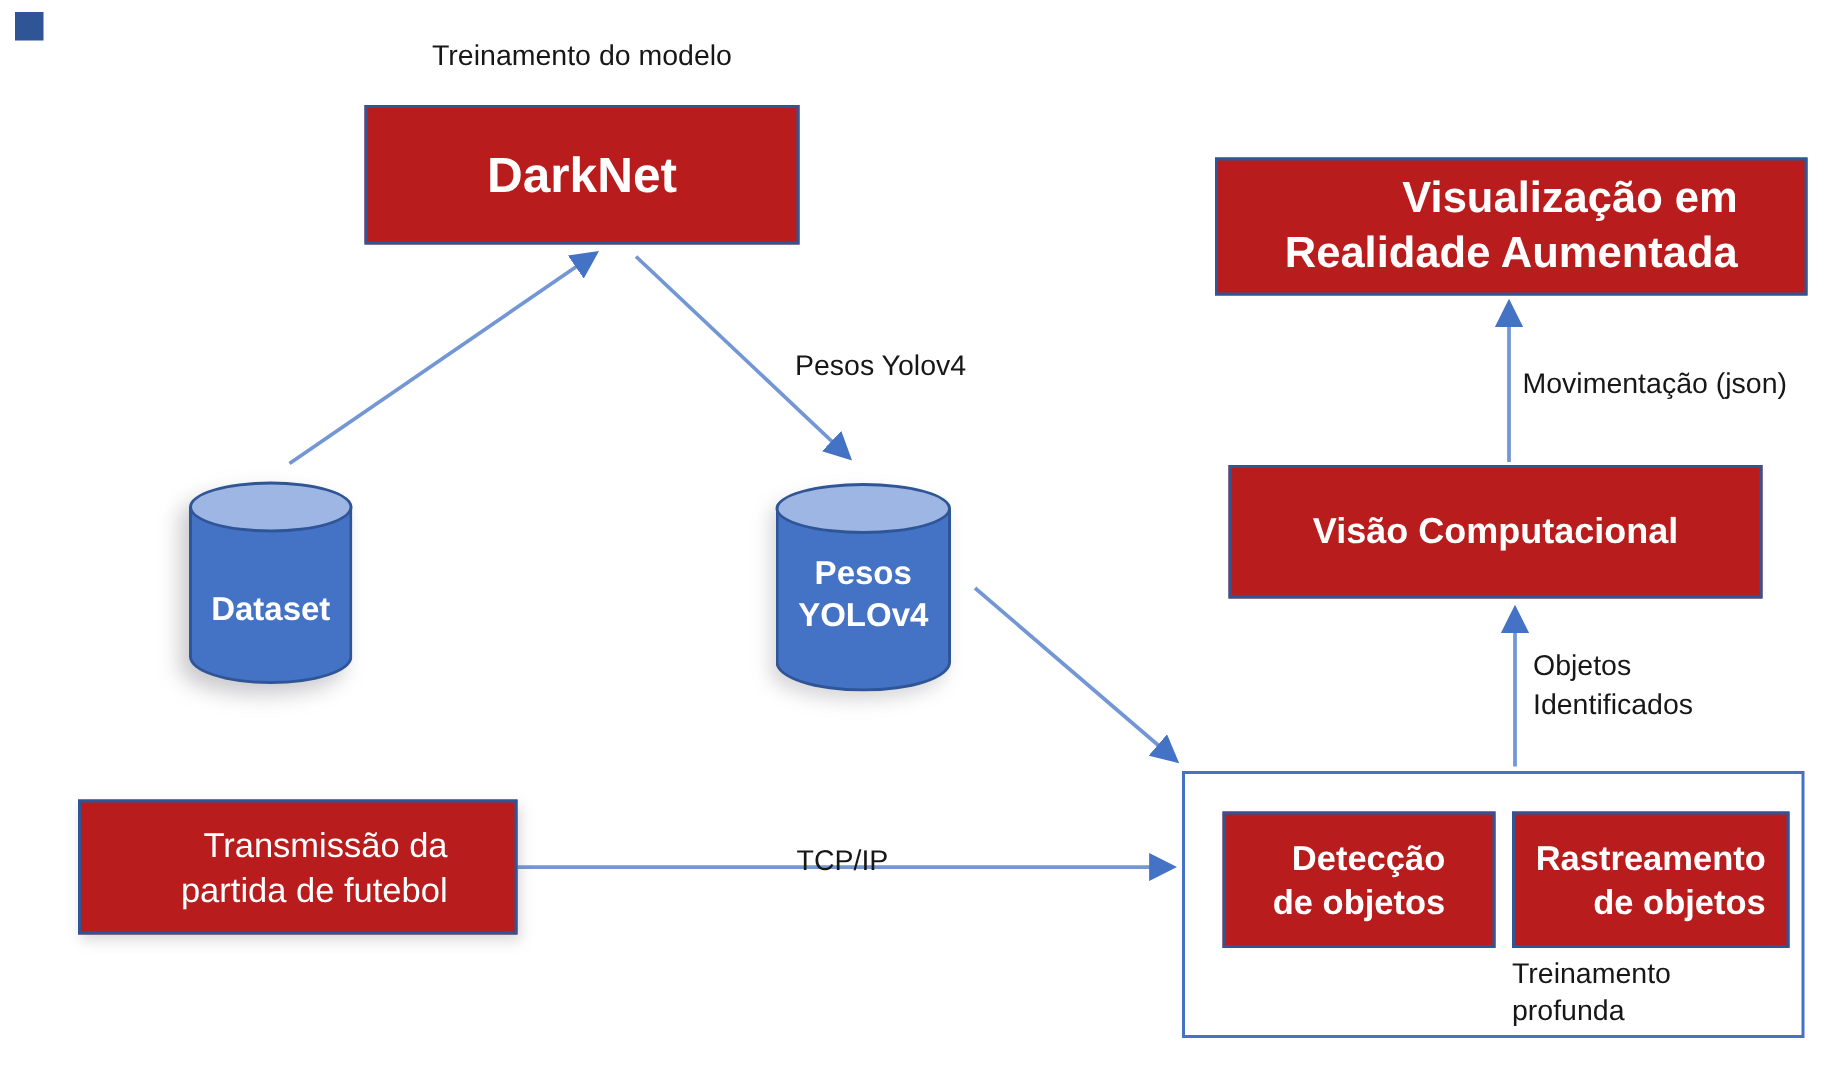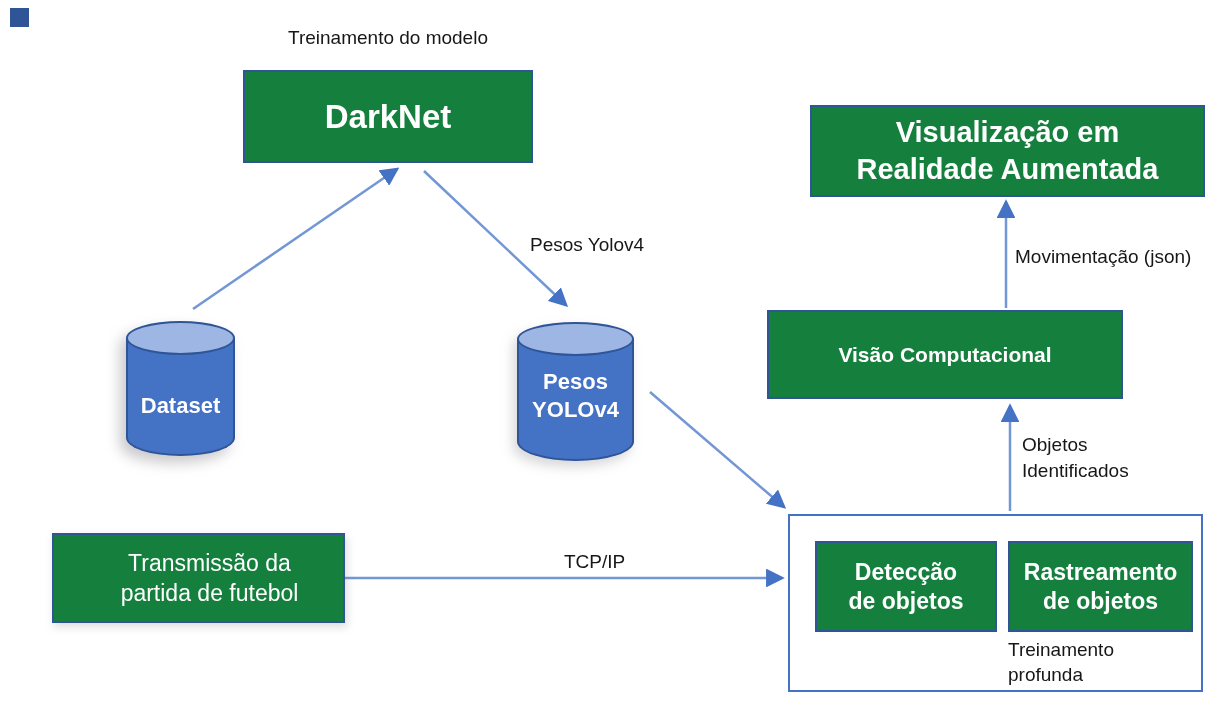--- a/index.html
+++ b/index.html
@@ -5,30 +5,30 @@
   * { margin:0; padding:0; box-sizing:border-box; }
   html,body { background:#ffffff; }
   body { font-family:"Liberation Sans","DejaVu Sans",sans-serif; }
   .canvas {
     position:relative; width:1231px; height:719px; background:#ffffff; overflow:hidden;
   }
   svg.arrows { position:absolute; left:0; top:0; width:1231px; height:719px; pointer-events:none; }
 
   
   .node {
-    position:absolute; background:#15803d; border:2px solid #2F5597;
+    position:absolute; background:#b91c1c; border:2px solid #2F5597;
     color:#ffffff; display:flex; align-items:center; justify-content:center;
-    text-align:center; white-space:pre-line;
+    text-align:right; white-space:pre-line;
   }
   .node.shadowed { box-shadow:2px 4px 8px rgba(120,120,120,0.25);padding-left:22px; }
 
   .darknet       { left:243px; top:70px;  width:290px; height:93px; font-size:33px; font-weight:700; }
   .transmissao   { left:52px;  top:533px; width:293px; height:90px; font-size:23px; font-weight:500; line-height:30px; }
   .visualizacao  { left:810px; top:105px; width:395px; height:92px; font-size:29px; font-weight:600; line-height:37px; }
-  .visao         { left:767px; top:310px; width:356px; height:89px; font-size:21px; font-weight:600; }
+  .visao         { left:819px; top:310px; width:356px; height:89px; font-size:24px; font-weight:600; }
   .deteccao      { left:815px; top:541px; width:182px; height:91px; font-size:23px; font-weight:700; line-height:29px; }
   .rastreamento  { left:1008px;top:541px; width:185px; height:91px; font-size:23px; font-weight:700; line-height:29px; }
 
   
   .container-box {
     position:absolute; left:788px; top:514px; width:415px; height:178px;
     background:#ffffff; border:2px solid #4472C4;
   }
 
   
@@ -47,21 +47,21 @@
   }
   .cyl-dataset { left:110px; top:321px; width:109px; height:135px; filter:drop-shadow(-6px 7px 7px rgba(100,100,110,0.35));margin-left:16px; }
   .cyl-dataset .cyl-label { top:72px; font-size:22px; font-weight:600; }
   .cyl-pesos   { left:517px; top:322px; width:117px; height:139px; filter:drop-shadow(-4px 6px 6px rgba(100,100,110,0.25)); }
   .cyl-pesos .cyl-label { top:46px; font-size:22px; font-weight:700; line-height:28px; }
 
   
   .lbl { position:absolute; color:#171717; font-size:19px; white-space:pre-line; }
   .lbl-treinamento  { left:240px;  top:27px;  width:296px; text-align:center; }
   .lbl-pesos-arrow  { left:530px;  top:234px; }
-  .lbl-tcpip        { left:531px;  top:551px;margin-left:33px; }
+  .lbl-tcpip        { left:531px;  top:564px; }
   .lbl-movimentacao { left:1015px; top:246px; }
   .lbl-objetos      { left:1022px; top:432px; line-height:26px; }
   .lbl-aprendizagem { left:1008px; top:637px; line-height:25px; }
 
   .corner-square { position:absolute; left:10px; top:8px; width:19px; height:19px; background:#2F5597; }
 </style>
 </head>
 <body>
 
 <div class="canvas">

